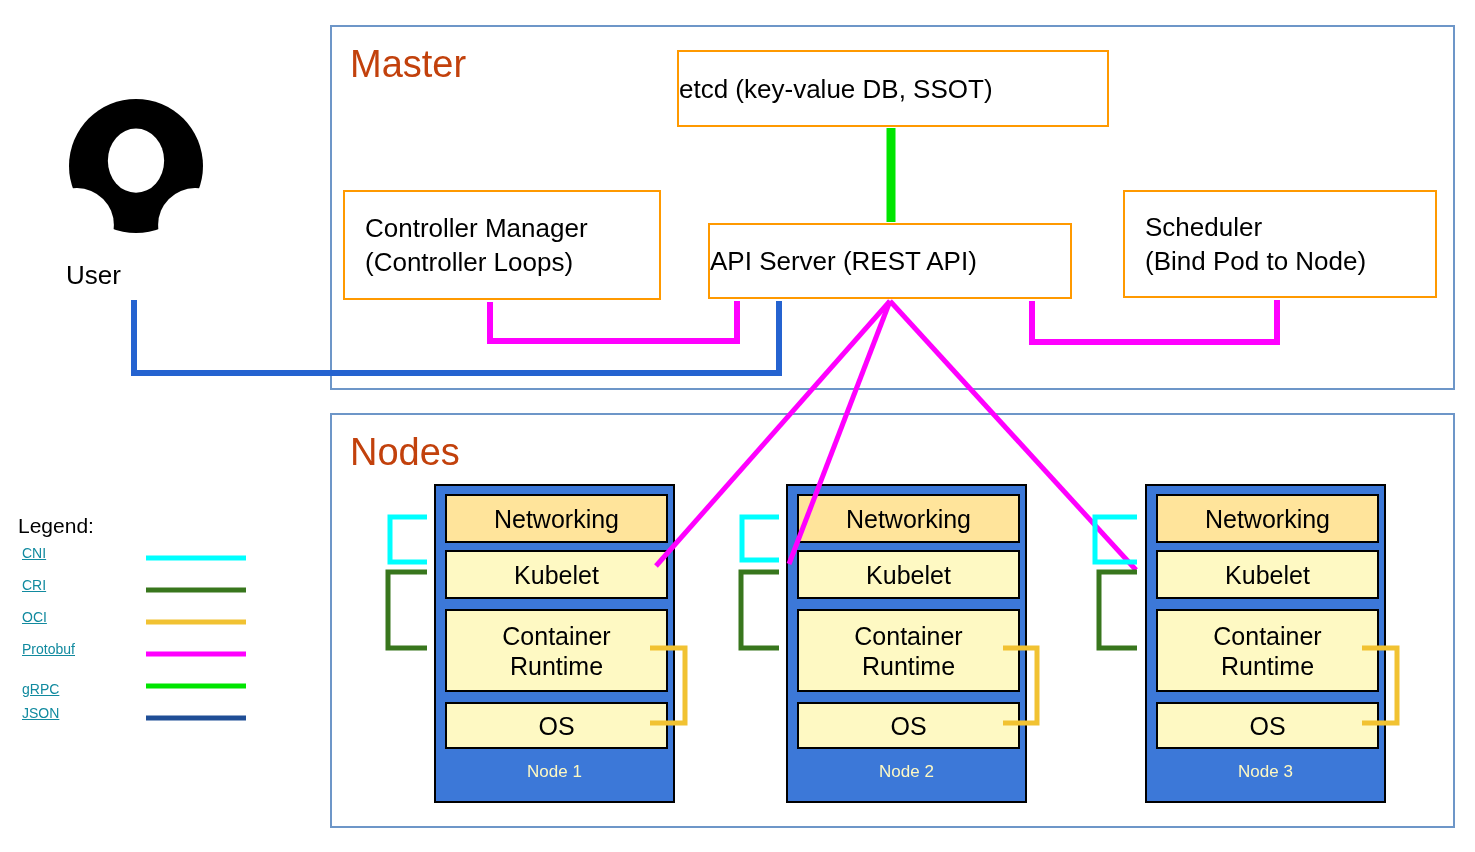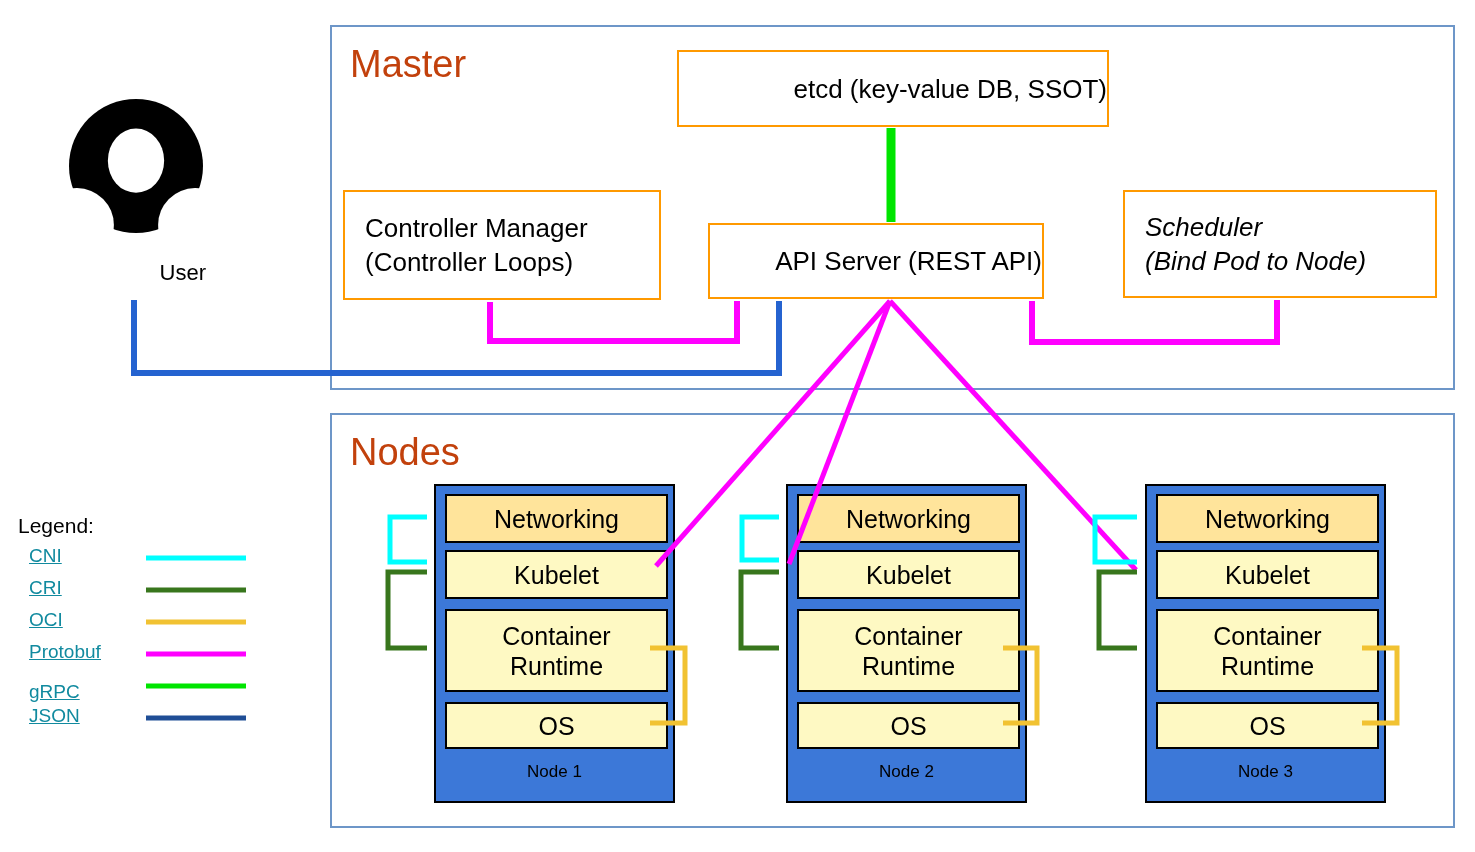--- a/index.html
+++ b/index.html
@@ -8,46 +8,46 @@
     font-family:"Liberation Sans", sans-serif;color:#000;overflow:hidden;
   }
   
   .frame{position:absolute;border:2px solid var(--frame-blue);background:transparent;box-sizing:border-box;}
   .frame-master{left:330px;top:25px;width:1125px;height:365px;}
   .frame-nodes{left:330px;top:413px;width:1125px;height:415px;}
   .frame-title{position:absolute;left:18px;top:16px;font-size:38px;color:#c2410c;}
   
   .obox{position:absolute;border:2px solid var(--box-orange);background:#fff;box-sizing:border-box;
         display:flex;flex-direction:column;justify-content:center;font-size:26px;line-height:34px;}
-  .obox.center{align-items:flex-end;text-align:center;}
+  .obox.center{align-items:flex-start;text-align:center;}
   .obox.left{padding-left:20px;}
   .obox-etcd{left:677px;top:50px;width:432px;height:77px;}
   .obox-cm{left:343px;top:190px;width:318px;height:110px;}
-  .obox-api{left:708px;top:223px;width:336px;height:76px;}
-  .obox-sched{left:1123px;top:190px;width:314px;height:108px;font-style:italic;}
+  .obox-api{left:708px;top:223px;width:364px;height:76px;}
+  .obox-sched{left:1123px;top:190px;width:314px;height:108px;}
   
   .user-icon{position:absolute;left:69px;top:99px;width:134px;height:134px;}
-  .user-label{position:absolute;left:66px;top:260px;width:140px;text-align:right;font-size:22px;}
+  .user-label{position:absolute;left:66px;top:260px;width:140px;text-align:left;font-size:26px;}
   
   .node{position:absolute;top:484px;width:241px;height:319px;background:var(--node-blue);
         border:2px solid #000;box-sizing:border-box;margin-left:16px;}
   .node-1{left:418px;} .node-2{left:770px;} .node-3{left:1129px;}
   .layer{position:absolute;left:9px;width:223px;border:2px solid #000;background:#fef9c3;box-sizing:border-box;
          display:flex;align-items:center;justify-content:center;text-align:center;
          font-size:25px;line-height:30px;}
   .l-networking{top:8px;height:49px;background:var(--networking-fill);}
   .l-kubelet{top:64px;height:49px;}
   .l-runtime{top:123px;height:83px;padding:12px 40px;}
   .l-os{top:216px;height:47px;}
   .node-label{position:absolute;left:0;top:276px;width:100%;text-align:center;
-              color:#000000;font-size:17px;}
+              color:#fef9c3;font-size:17px;}
   
   .legend{position:absolute;left:18px;top:514px;width:130px;}
   .legend-title{position:absolute;left:0;top:0;font-size:21px;color:#000;}
-  .legend-item{position:absolute;left:11px;height:26px;font-size:19px;}
+  .legend-item{position:absolute;left:4px;height:26px;font-size:14px;}
   .legend-item a{color:var(--link-teal);text-decoration:underline;cursor:pointer;}
   .li-0{top:31px;} .li-1{top:63px;} .li-2{top:95px;} .li-3{top:127px;text-decoration:underline;} .li-4{top:159px;margin-top:8px;} .li-5{top:191px;}
   
   .overlay{position:absolute;left:0;top:0;width:1475px;height:852px;pointer-events:none;}
   .overlay path,.overlay line{fill:none;}
   .s-cni{stroke:var(--cni);}           .f-cni{fill:var(--cni);stroke:none;}
   .s-cri{stroke:var(--cri);}           .f-cri{fill:var(--cri);stroke:none;}
   .s-oci{stroke:var(--oci);}           .f-oci{fill:var(--oci);stroke:none;}
   .s-protobuf{stroke:var(--protobuf);} .f-protobuf{fill:var(--protobuf);stroke:none;}
   .s-grpc{stroke:var(--grpc);}         .f-grpc{fill:var(--grpc);stroke:none;}

